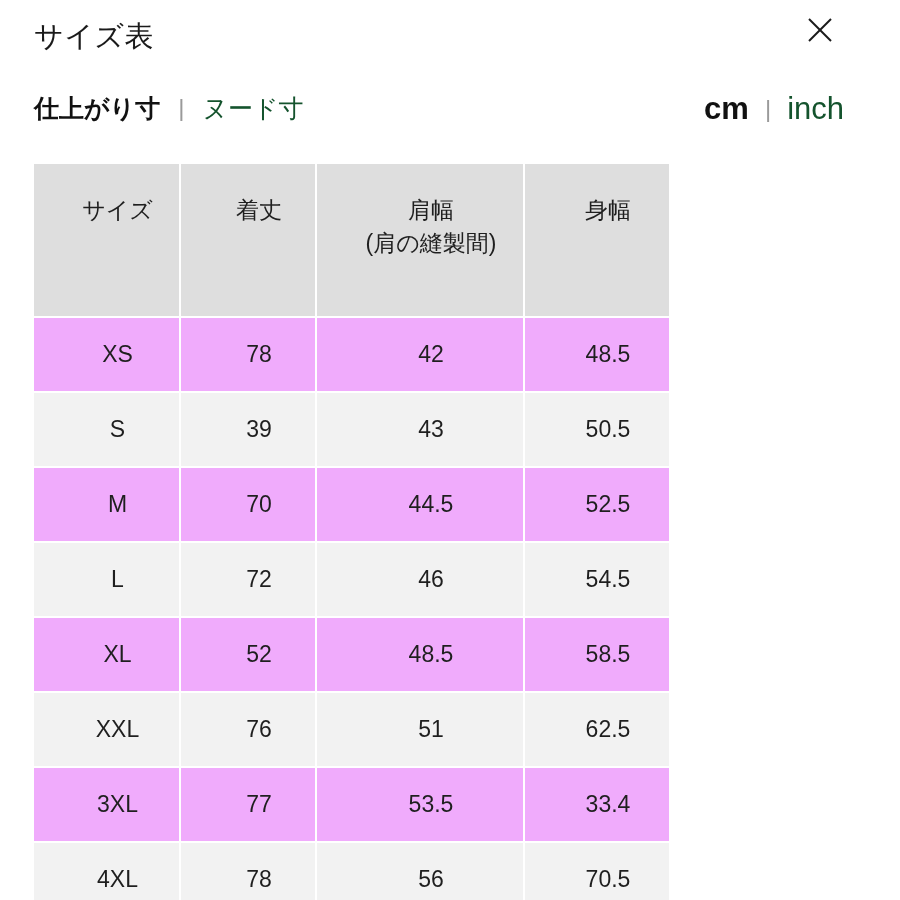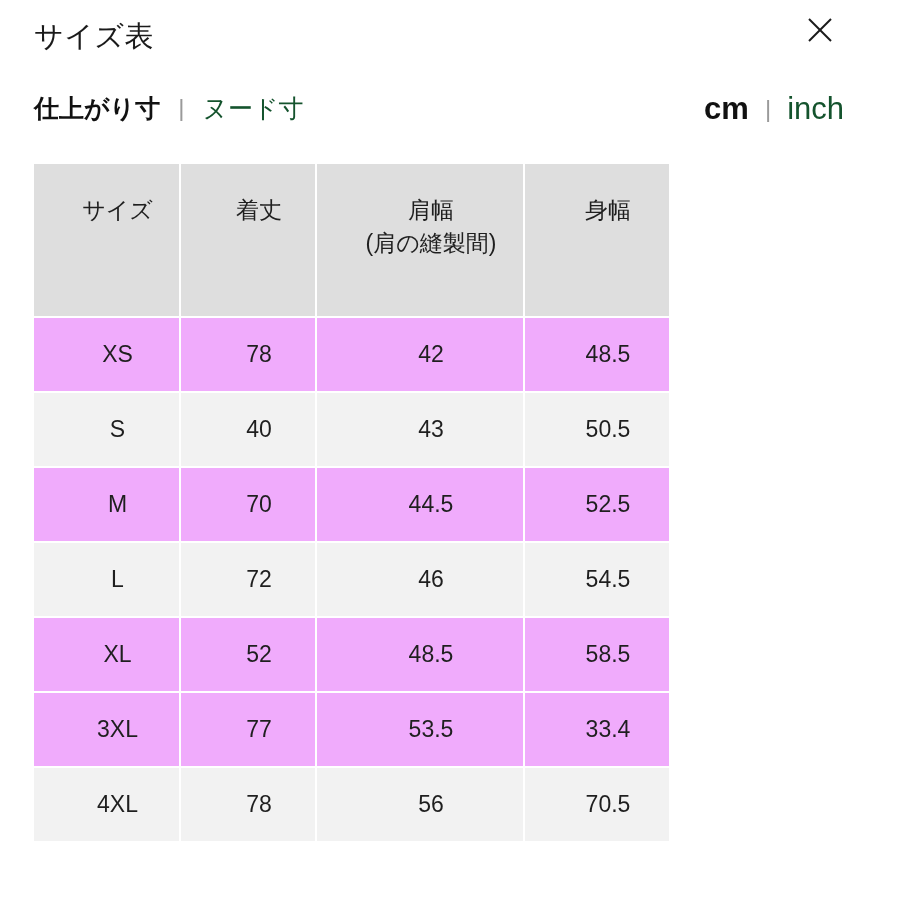--- a/index.html
+++ b/index.html
@@ -207,21 +207,21 @@
       </thead>
       <tbody>
         <tr class="odd">
           <td>XS</td>
           <td>78</td>
           <td>42</td>
           <td>48.5</td>
         </tr>
         <tr class="even">
           <td>S</td>
-          <td>40</td>
+          <td>39</td>
           <td>43</td>
           <td>50.5</td>
         </tr>
         <tr class="odd">
           <td>M</td>
           <td>70</td>
           <td>44.5</td>
           <td>52.5</td>
         </tr>
         <tr class="even">
@@ -229,20 +229,26 @@
           <td>72</td>
           <td>46</td>
           <td>54.5</td>
         </tr>
         <tr class="odd">
           <td>XL</td>
           <td>52</td>
           <td>48.5</td>
           <td>58.5</td>
         </tr>
+        <tr class="even">
+          <td>XXL</td>
+          <td>76</td>
+          <td>51</td>
+          <td>62.5</td>
+        </tr>
         <tr class="odd">
           <td>3XL</td>
           <td>77</td>
           <td>53.5</td>
           <td>33.4</td>
         </tr>
         <tr class="even">
           <td>4XL</td>
           <td>78</td>
           <td>56</td>

